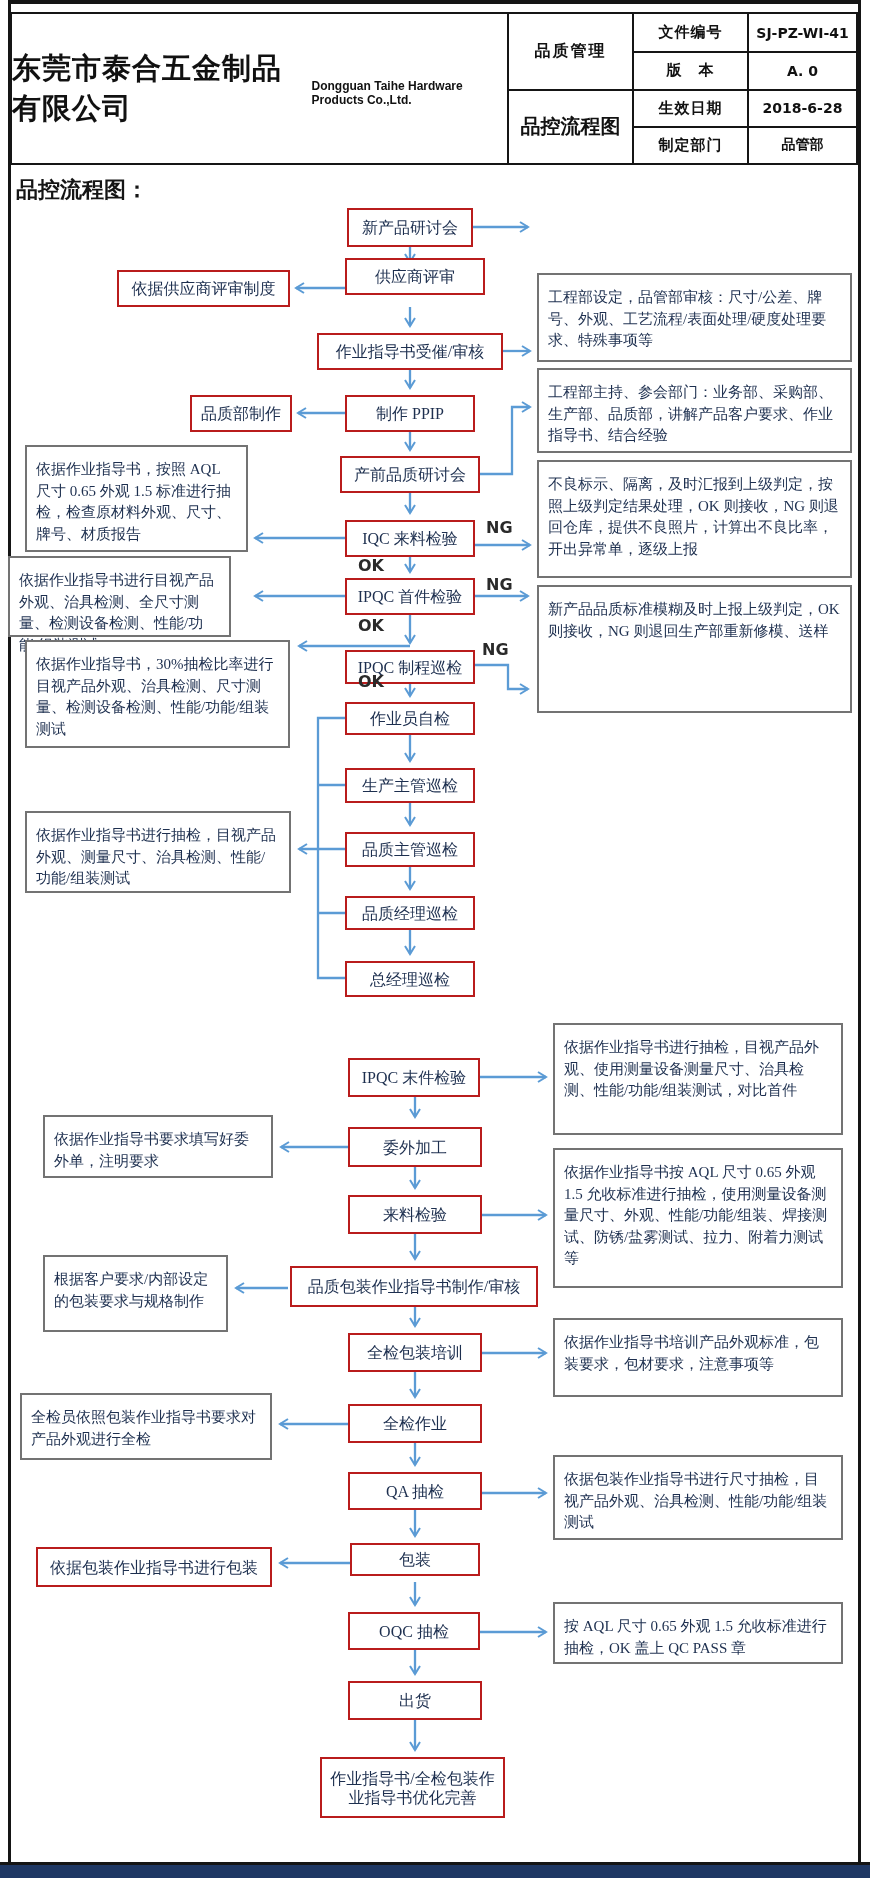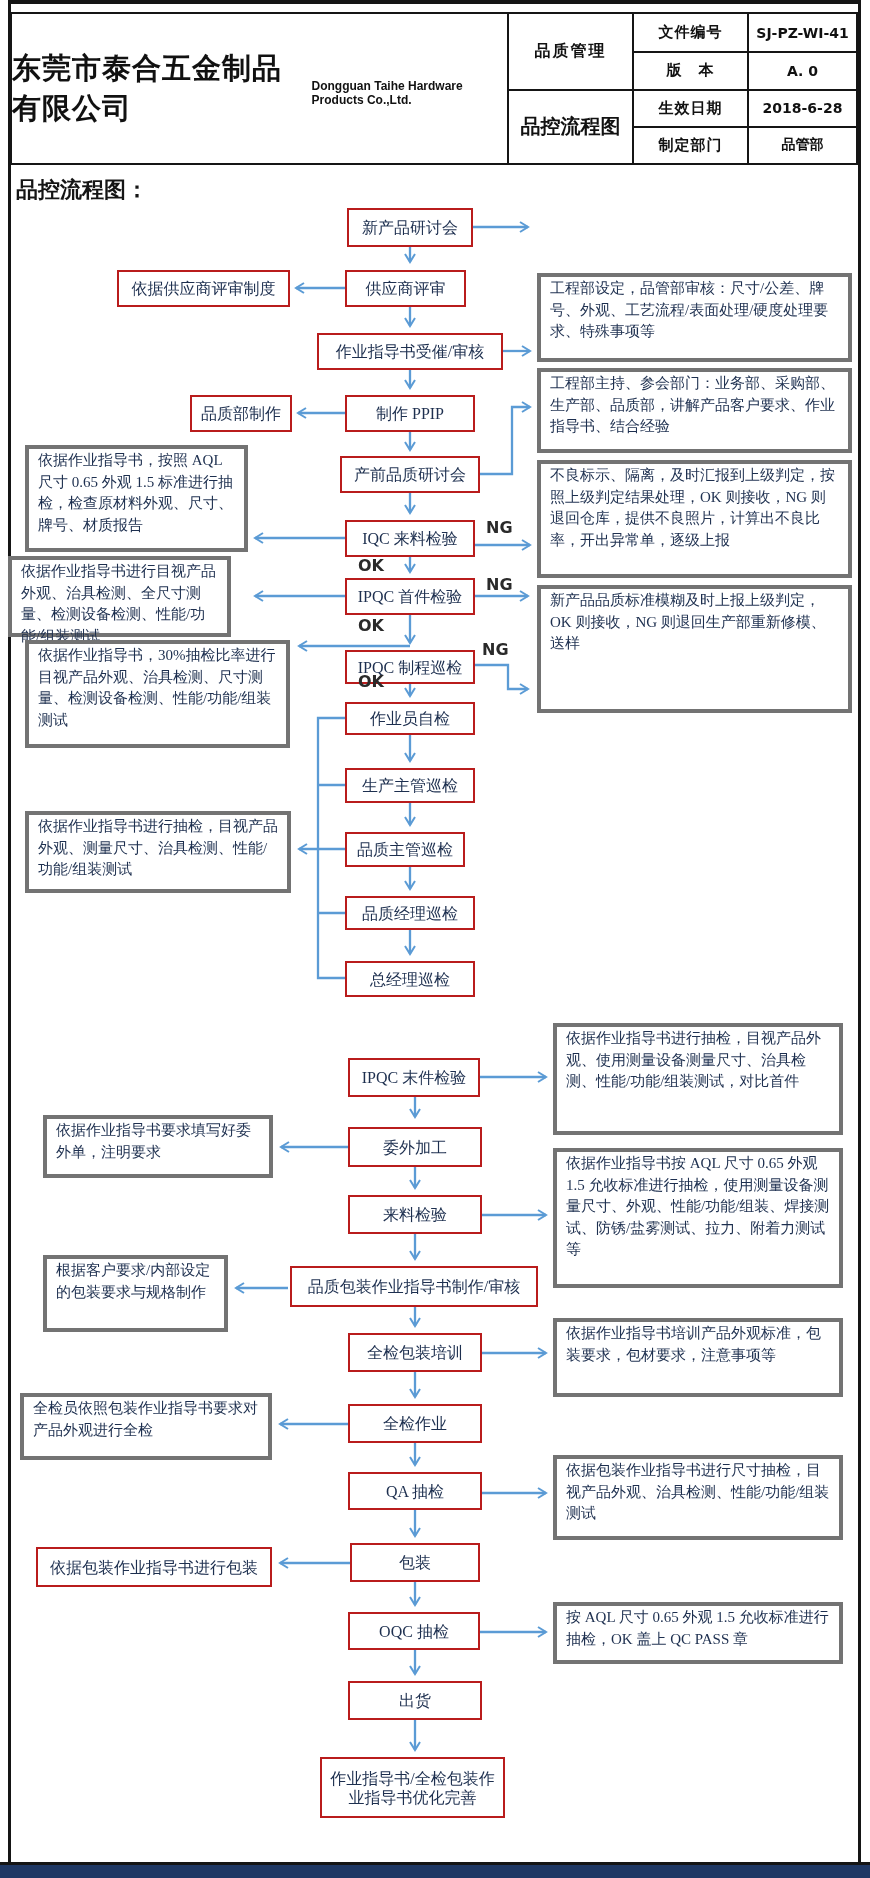--- a/index.html
+++ b/index.html
@@ -24,49 +24,49 @@
   .f-label{font-size:15px;font-weight:bold;letter-spacing:1px;}
   .f-value{font-size:14px;font-weight:bold;font-family:"DejaVu Sans","Liberation Sans",sans-serif;}
 
   .section-title{position:absolute;left:16px;top:175px;font-size:22px;font-weight:bold;
     font-family:"Liberation Sans",sans-serif;color:#151515;}
 
   
   .node{position:absolute;border:2px solid #b91c1c;background:#fff;box-sizing:border-box;
     display:flex;align-items:center;justify-content:center;text-align:center;
     font-size:16px;line-height:19px;padding:2px;}
-  .note{position:absolute;border:4px solid #737373;background:#fff;box-sizing:border-box;
-    font-size:15px;line-height:21.5px;padding:1px 9px;text-align:left;}
+  .note{position:absolute;border:2px solid #737373;background:#fff;box-sizing:border-box;
+    font-size:15px;line-height:21.5px;padding:12px 9px;text-align:left;}
   .tag{position:absolute;font-family:"DejaVu Sans","Liberation Sans",sans-serif;
     font-size:16px;font-weight:bold;color:#2a2a2a;}
 
   .connectors{position:absolute;left:0;top:0;pointer-events:none;}
 
   
   #n1{left:347px;top:208px;width:126px;height:39px}
-  #n2{left:345px;top:270px;width:121px;height:37px}
+  #n2{left:345px;top:258px;width:140px;height:37px}
   #n3{left:317px;top:333px;width:186px;height:37px}
   #n4{left:345px;top:395px;width:130px;height:37px}
   #n5{left:340px;top:456px;width:140px;height:37px}
   #n6{left:345px;top:520px;width:130px;height:37px}
   #n7{left:345px;top:578px;width:130px;height:37px}
   #n8{left:345px;top:650px;width:130px;height:34px}
   #n9{left:345px;top:702px;width:130px;height:33px}
   #n10{left:345px;top:768px;width:130px;height:35px}
-  #n11{left:345px;top:832px;width:120px;height:35px}
+  #n11{left:345px;top:832px;width:130px;height:35px}
   #n12{left:345px;top:896px;width:130px;height:34px}
   #n13{left:345px;top:961px;width:130px;height:36px}
   #n14{left:348px;top:1058px;width:132px;height:39px}
   #n15{left:348px;top:1127px;width:134px;height:40px}
   #n16{left:348px;top:1195px;width:134px;height:39px}
   #n17{left:290px;top:1266px;width:248px;height:41px}
   #n18{left:348px;top:1333px;width:134px;height:39px}
   #n19{left:348px;top:1404px;width:134px;height:39px}
   #n20{left:348px;top:1472px;width:134px;height:38px}
-  #n21{left:350px;top:1543px;width:130px;height:39px}
+  #n21{left:350px;top:1543px;width:130px;height:33px}
   #n22{left:348px;top:1612px;width:132px;height:38px}
   #n23{left:348px;top:1681px;width:134px;height:39px}
   #n24{left:320px;top:1757px;width:185px;height:61px}
 
   
   #l1{left:117px;top:270px;width:173px;height:37px}
   #l2{left:190px;top:395px;width:102px;height:37px}
   #l3{left:25px;top:445px;width:223px;height:107px}
   #l4{left:8px;top:556px;width:223px;height:81px}
   #l5{left:25px;top:640px;width:265px;height:108px}

